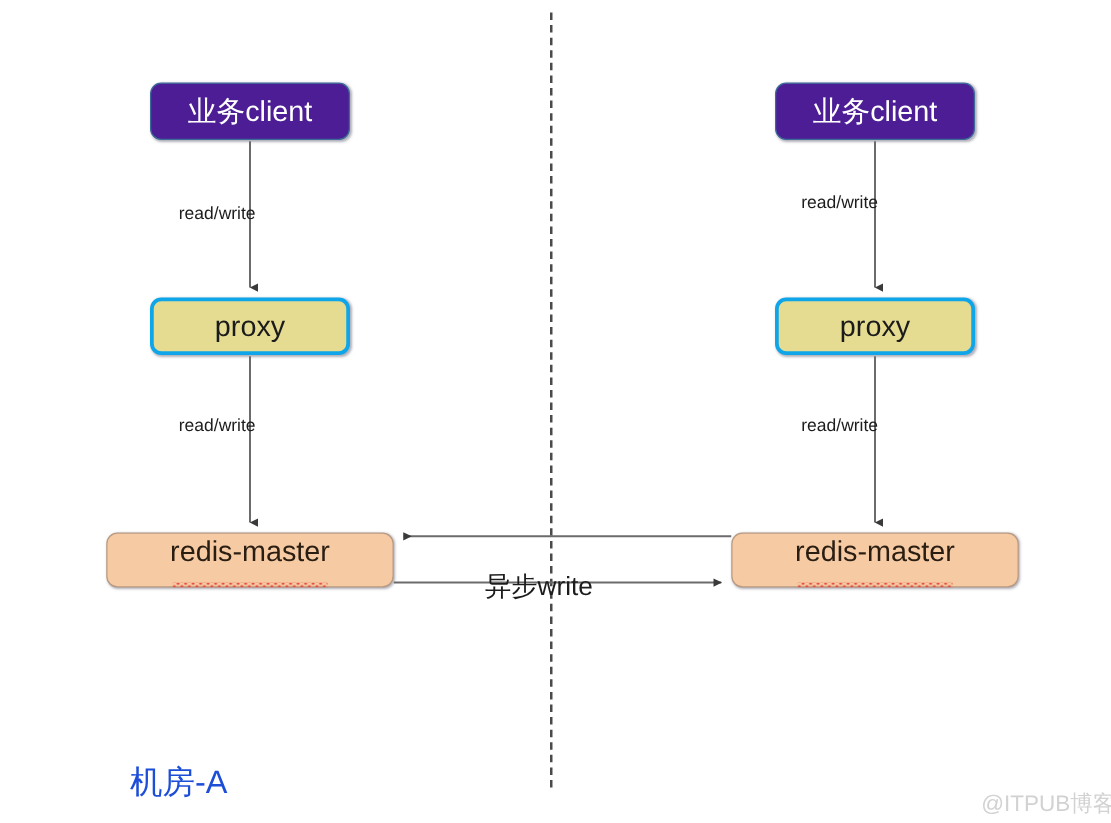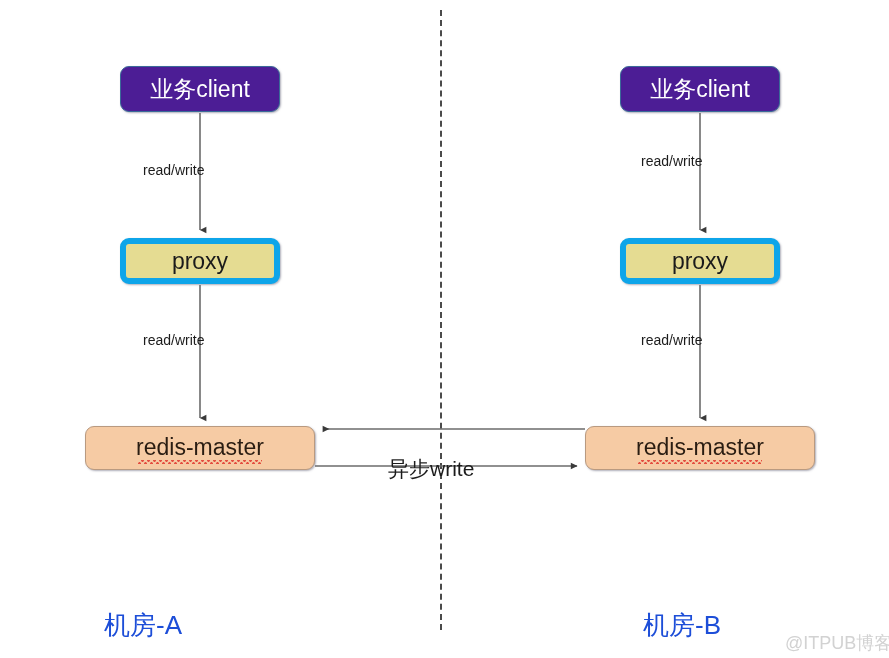--- a/index.html
+++ b/index.html
@@ -43,36 +43,36 @@
     box-shadow: 1px 1px 2px rgba(110,110,130,0.55);
   }
   .node-client {
     background: #4c1d95;
     border: 1px solid #3B6A99;
     color: #ffffff;
     font-size: 23px;
   }
   .node-proxy {
     background: #E5DC92;
-    border: 6px solid #0ea5e9;
+    border: 3px solid #0ea5e9;
     color: #1b1b1b;
     font-size: 23px;
     align-items: center;
   }
   .node-redis {
     background: #F6CBA4;
     border: 1px solid #b99a80;
     color: #2a1d12;
     font-size: 23px;
   }
   
   .node-redis .label {
     position: relative;
     display: inline-block;
-    padding-bottom: 2px;
+    padding-bottom: 14px;
   }
   .node-redis .label::after {
     content: "";
     position: absolute;
     left: 2px;
     right: 2px;
     bottom: -1px;
     height: 4px;
     background-image:
       radial-gradient(circle at 1.5px 3.2px, #E2483B 1.1px, transparent 1.3px),
@@ -215,17 +215,16 @@
 
   <div class="edge-label" id="label-rw-a1">read/write</div>
   <div class="edge-label" id="label-rw-a2">read/write</div>
 
   <div class="edge-label" id="label-rw-b1">read/write</div>
   <div class="edge-label" id="label-rw-b2">read/write</div>
 
   <div class="edge-label" id="label-async">异步write</div>
 
   <div class="dc-caption" id="caption-a">机房-A</div>
-  <div class="dc-caption" id="caption-b">机房-B</div>
 
   <div id="watermark">@ITPUB博客</div>
 
 </div>
 
 </body></html>

